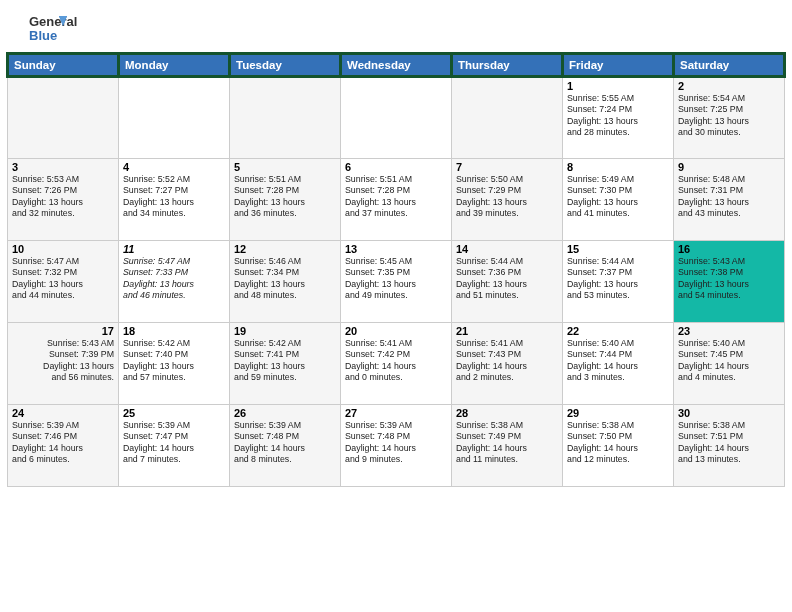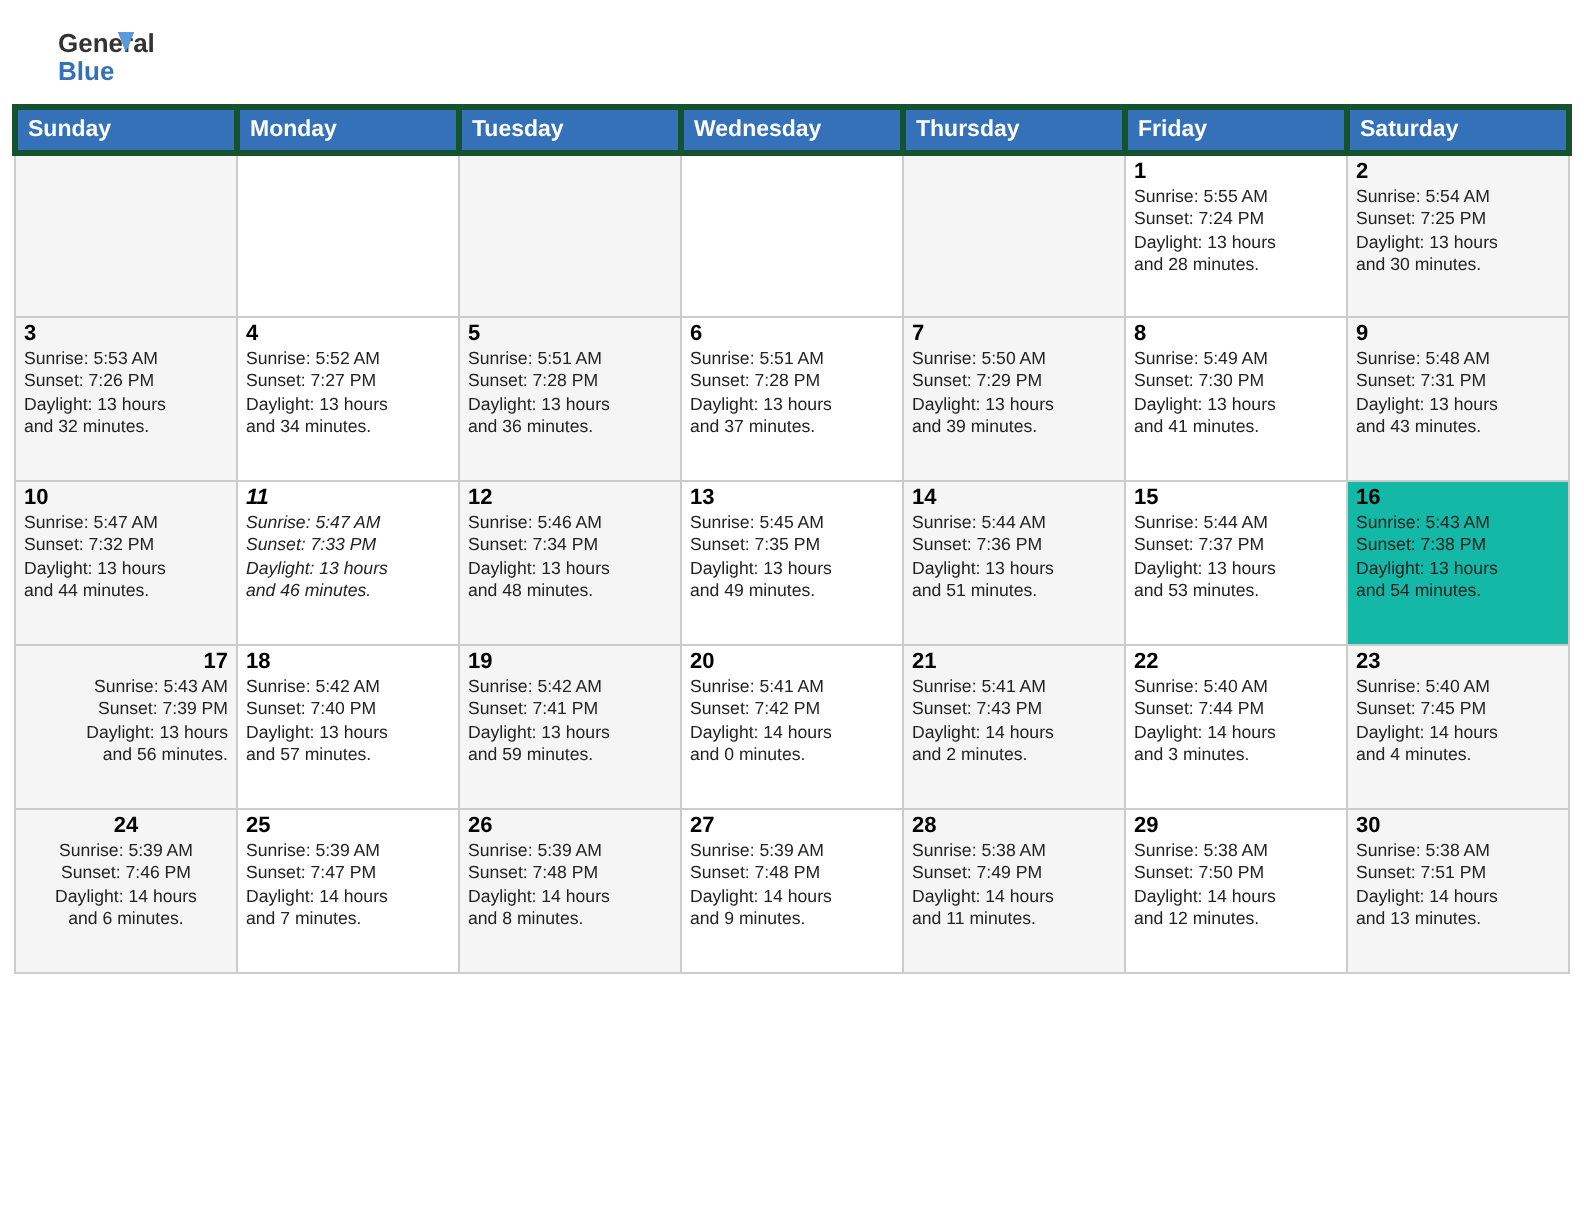--- a/index.html
+++ b/index.html
@@ -306,21 +306,21 @@
           </td>
           <td style="background: rgb(245, 245, 245); margin-left: 44px;">
             <div class="day-number">23</div>
             <div class="day-info" style="white-space: pre-line;">Sunrise: 5:40 AM
 Sunset: 7:45 PM
 Daylight: 14 hours
 and 4 minutes.</div>
           </td>
         </tr>
         <tr>
-          <td style="background: rgb(245, 245, 245); text-align: center;">
+          <td style="background: rgb(245, 245, 245);">
             <div class="day-number">24</div>
             <div class="day-info" style="white-space: pre-line;">Sunrise: 5:39 AM
 Sunset: 7:46 PM
 Daylight: 14 hours
 and 6 minutes.</div>
           </td>
           <td style="background: rgb(255, 255, 255);">
             <div class="day-number">25</div>
             <div class="day-info" style="white-space: pre-line;">Sunrise: 5:39 AM
 Sunset: 7:47 PM

